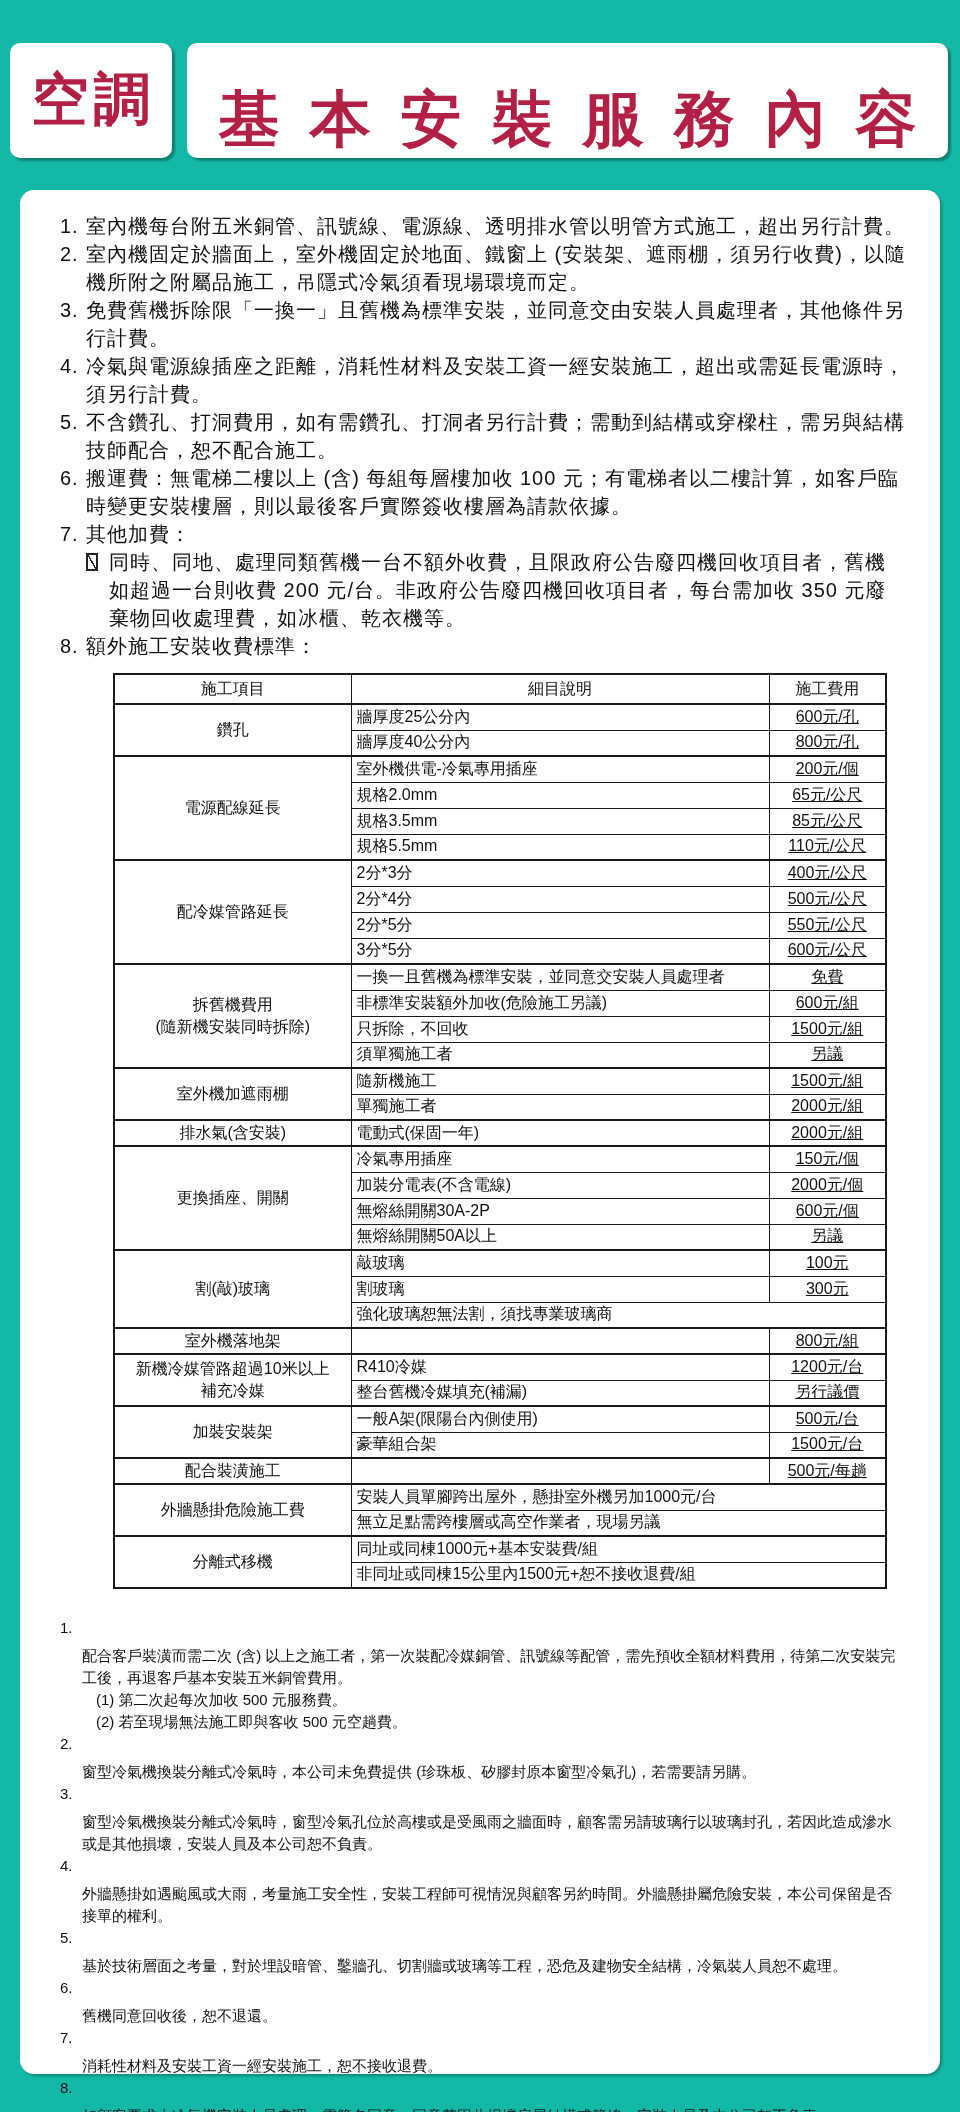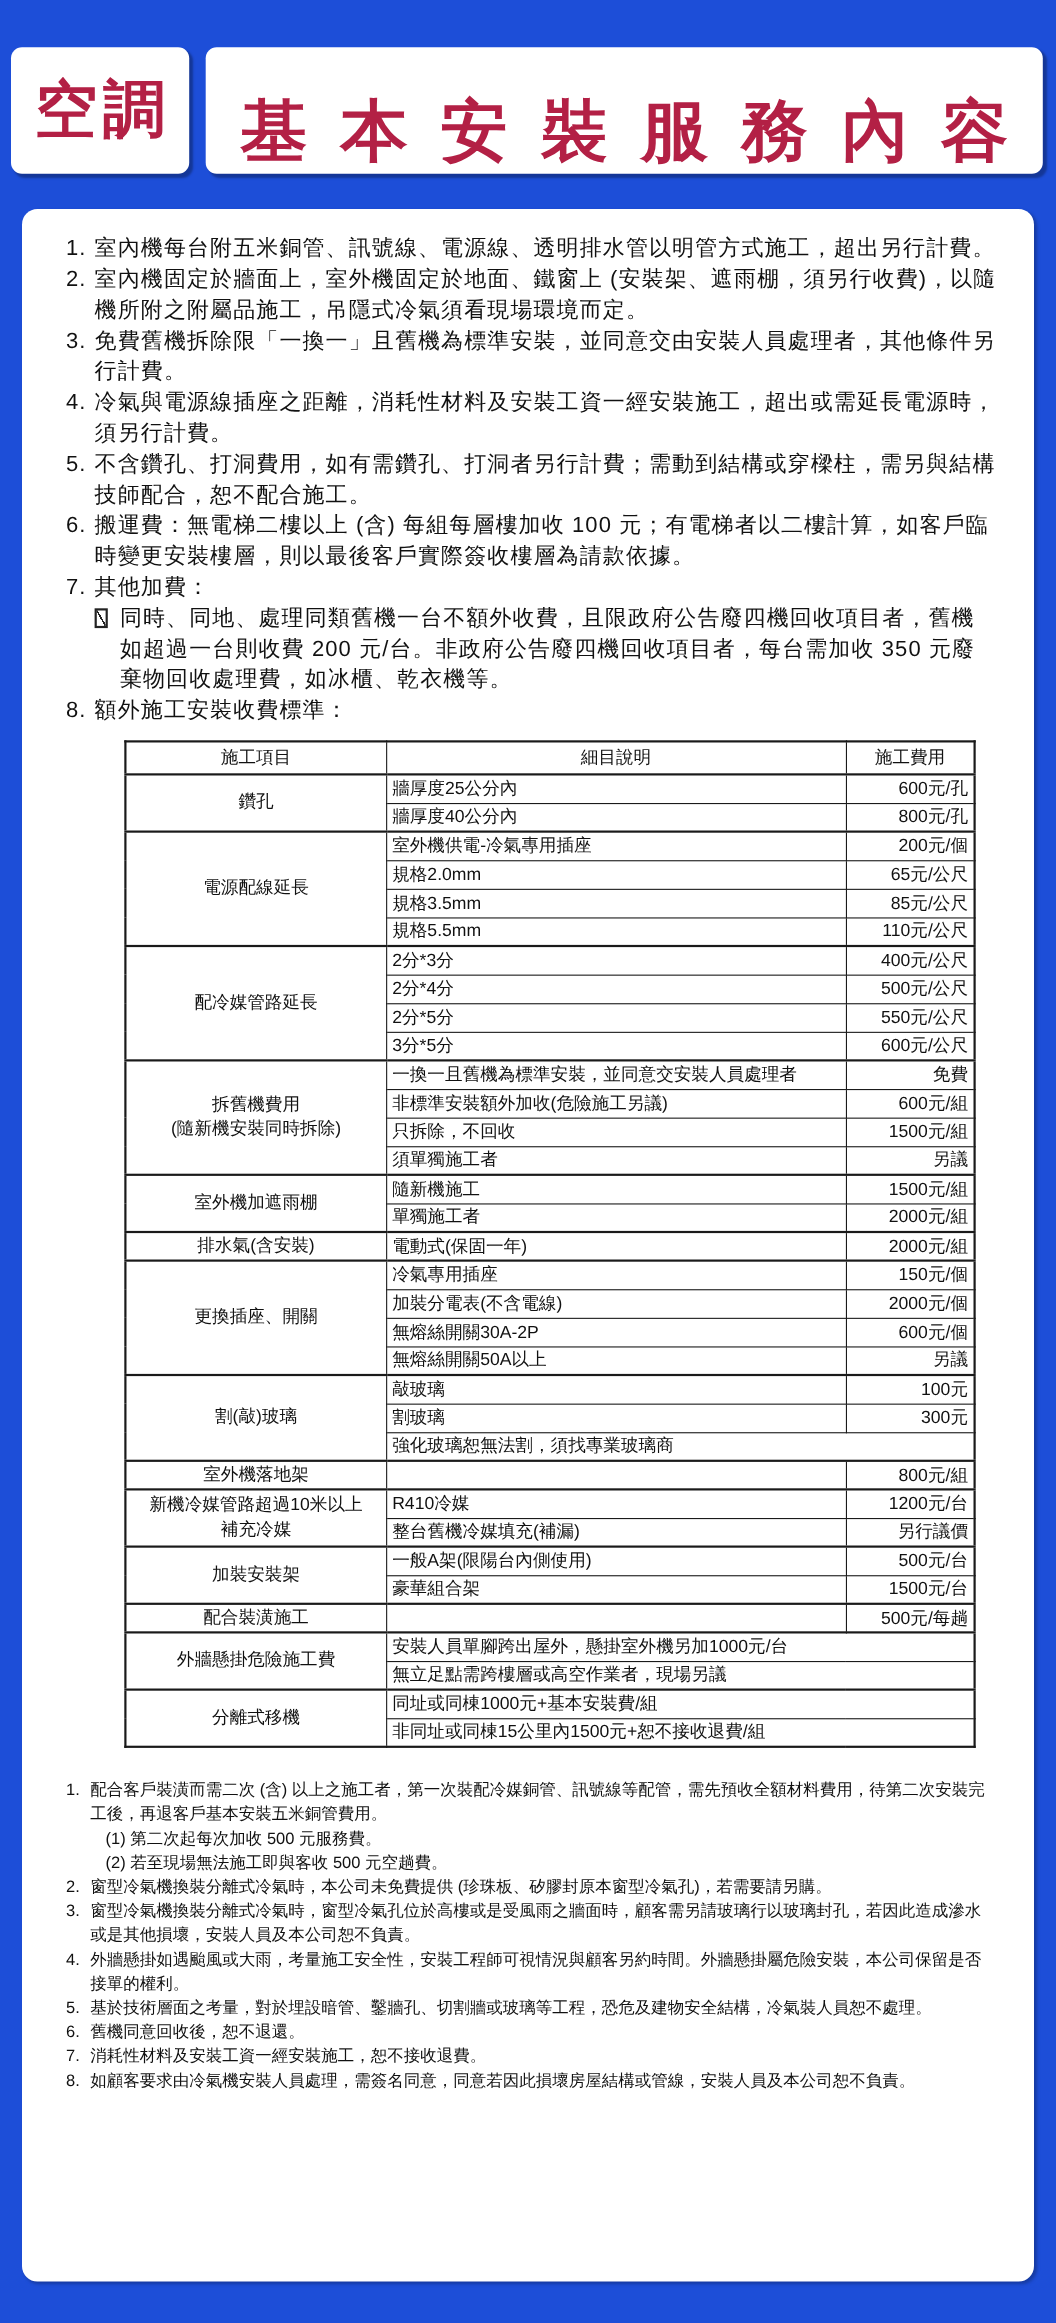--- a/index.html
+++ b/index.html
@@ -3,21 +3,21 @@
 <meta charset="utf-8">
 <style>
   * { margin:0; padding:0; box-sizing:border-box; }
   html,body { width:960px; }
   body {
     height:2112px;
     background:#6f6f6f;
     font-family:"Liberation Sans", sans-serif;
     color:#111;
   }
-  .page { position:relative; width:960px; height:2112px; background:#1d4ed8; overflow:hidden; }
+  .page { position:relative; width:960px; height:2112px; background:#14b8a6; overflow:hidden; }
 
   
   .header { position:absolute; top:43px; left:10px; width:938px; height:115px; display:flex; gap:15px; }
   .badge-box, .title-box {
     background:#ffffff; border-radius:10px;
     display:flex; align-items:center; justify-content:center;
     box-shadow:3px 3px 2px rgba(0,0,0,0.30);
   }
   .badge-box { width:162px; }
   .title-box { flex:1; }
@@ -54,28 +54,28 @@
     margin:13px 0 0 53px; width:772px;
     border:2px solid #1a1a1a;
     font-size:16px;
   }
   .fees th, .fees td { border:1px solid #1a1a1a; padding:1px 5px; }
   .fees th { font-weight:normal; text-align:center; height:30px; border-bottom:2px solid #1a1a1a;margin-top:20px; }
   .fees td { height:26px; }
   .fees tr.grp > td { border-top:2px solid #1a1a1a; }
   .c-item { text-align:center; white-space:pre-line; line-height:22px; }
   .c-detail { text-align:left; }
-  .c-fee { text-align:right; }
+  .c-fee { text-align:center;text-decoration:underline; }
 
   
   .notes { margin-top:28px; font-size:15px; line-height:22px; }
   .notes-title { margin-left:-4px; }
   .note { display:flex; }
   .n-num { flex:none; width:22px; }
-  .n-body { flex:1; }
+  .n-body { flex:1;margin-top:28px; }
   .note-sub { padding-left:36px; }
 </style>
 </head>
 <body>
 
 <div class="page">
 
   <div class="header">
     <div class="badge-box">
       <span style="color:#b32045">空調</span>

